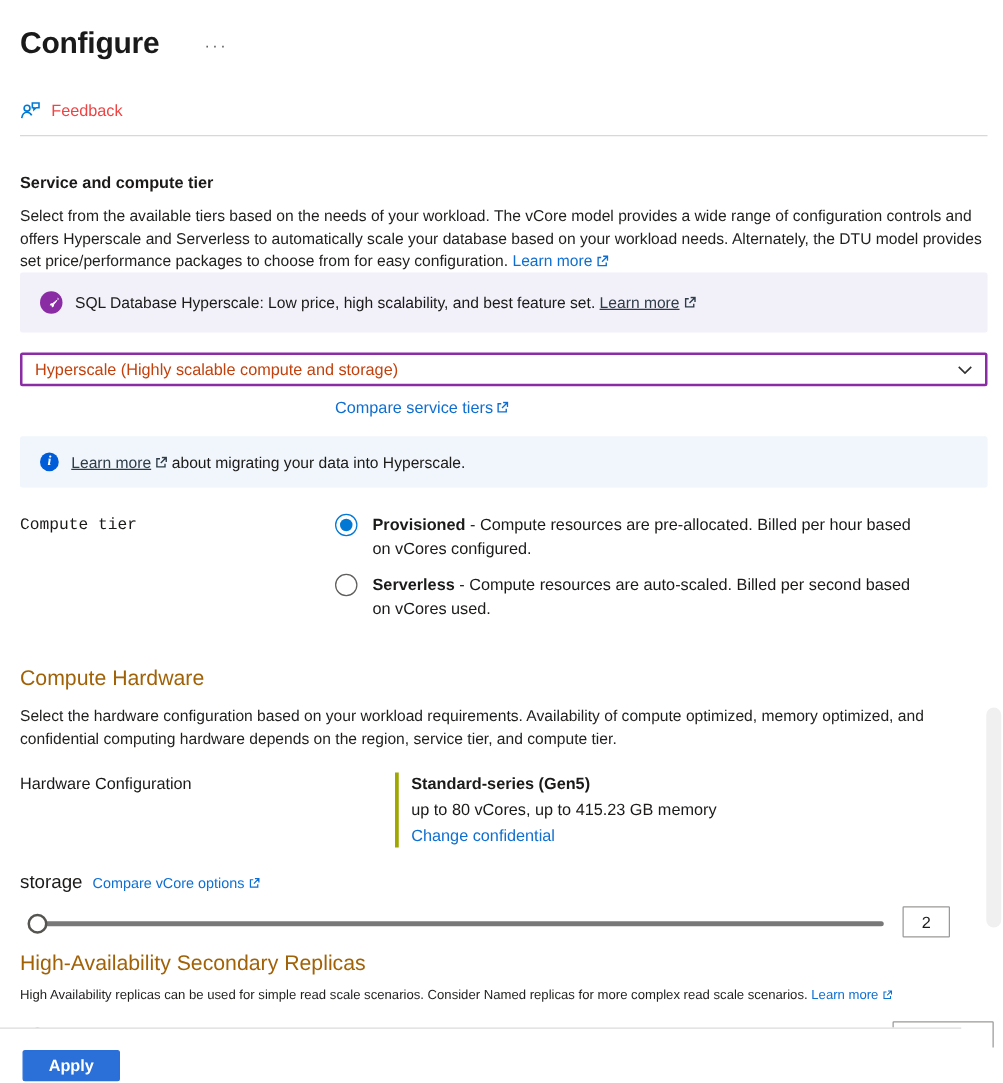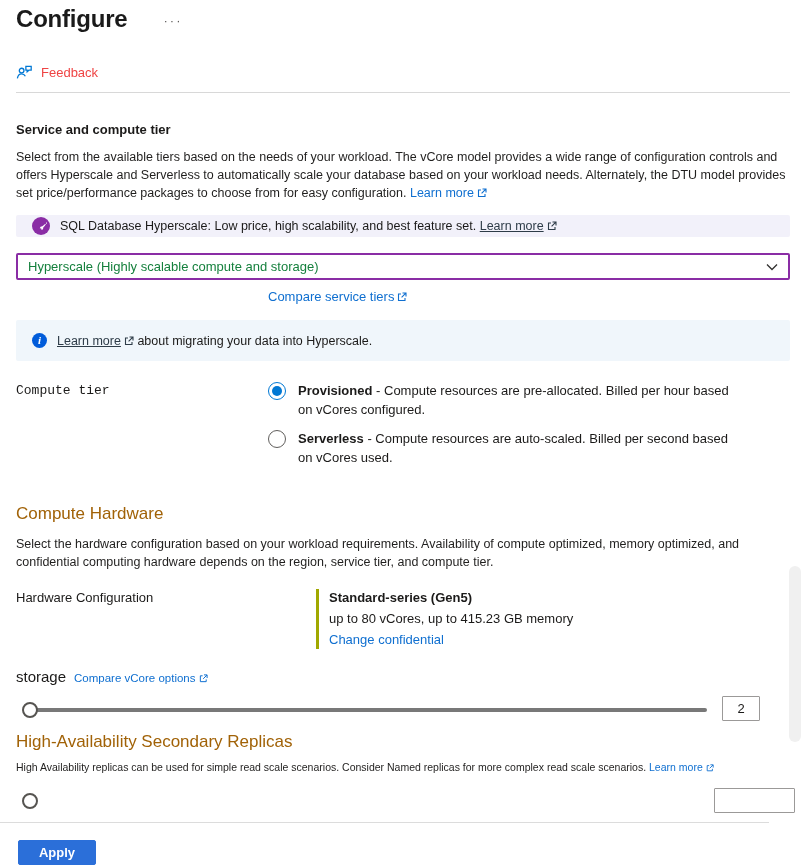--- a/index.html
+++ b/index.html
@@ -1,48 +1,48 @@
 <!DOCTYPE html>
 <html><head>
 <meta charset="utf-8">
 <style>
   * { margin:0; padding:0; box-sizing:border-box; }
   body { font-family:"Liberation Sans", sans-serif; background:#fff; }
   .page { position:relative; width:802px; height:866px; background:#fff; overflow:hidden; color:#1b1a19; }
-  .content { position:absolute; top:0; left:0; width:802px; height:822px; overflow:hidden; background:#fff; }
+  .content { position:absolute; top:16px; left:0; width:802px; height:822px; overflow:hidden; background:#fff; }
   .inner { padding:0 12px 0 16px; }
 
   
   .title-row { display:flex; align-items:center; gap:36px; padding-top:4px; }
   .page-title { font-size:24px; font-weight:bold; line-height:30px; color:#1a1a1a; letter-spacing:-0.2px; }
   .more-btn { font-size:13px; color:#605e5c; letter-spacing:2px; cursor:pointer; line-height:13px; padding-top:2px; }
 
   .cmd-bar { margin-top:26px; height:24px; display:flex; align-items:center; gap:8px; cursor:pointer; width:110px; }
   .cmd-bar .label { font-size:13px; color:#ef4444; }
   .divider { margin-top:8px; border-bottom:1px solid #d8d8d8; }
 
   .sec-heading { margin-top:28px; font-size:13px; font-weight:bold; line-height:18px; }
   .para { margin-top:9px; font-size:12.5px; line-height:18px; color:#201f1e; max-width:778px; }
   a.link { color:#0f6fd0; text-decoration:none; cursor:pointer; }
   a.link-ul { color:#2e3c48; text-decoration:underline; cursor:pointer; }
   .ext { width:10px; height:10px; margin-left:3px; vertical-align:-1px; }
 
   
-  .banner { margin-top:13px; border-radius:2px; padding:2px 16px; display:flex; align-items:center; gap:10px; font-size:12.5px; }
+  .banner { border-radius:2px; padding:15px 16px; display:flex; align-items:center; gap:10px; font-size:12.5px; }
   .banner-purple { background:#f2f1fa; }
   .banner-blue { margin-top:14px; background:#f0f6fb; padding:13px 16px; }
   .badge { width:18px; height:18px; border-radius:50%; flex:none; display:flex; align-items:center; justify-content:center; }
   .badge-rocket { background:#8a2da5; }
   .badge-info { width:15px; height:15px; background:#015cda; color:#fff; font-family:"Liberation Serif", serif; font-style:italic; font-weight:bold; font-size:11px; line-height:15px; }
 
   
   .form-row { display:flex; align-items:flex-start; }
   .form-label { width:252px; flex:none; font-size:13px; line-height:18px; padding-top:5px; }
   .dropdown { flex:1; height:27px; border:2px solid #8a2da5; border-radius:2px; background:#fff; display:flex; align-items:center; padding:0 10px; cursor:pointer; }
-  .dropdown-text { flex:1; font-size:13px; color:#15803d; }
+  .dropdown-text { flex:1; font-size:13px; color:#c2410c; }
   .svc-row { margin-top:16px; }
   .under-link { margin-left:252px; margin-top:8px; font-size:13px; line-height:18px; }
 
   .compute-row { margin-top:20px; }
   .options { width:478px; }
   .option { display:flex; gap:12px; margin-bottom:10px; cursor:pointer; }
   .radio { width:18px; height:18px; border-radius:50%; border:1px solid #605e5c; background:#fff; flex:none; margin-top:1px; position:relative; }
   .radio.selected { border-color:#0078d4; }
   .radio.selected::after { content:""; position:absolute; inset:3px; border-radius:50%; background:#0078d4; }
   .option-text { font-size:13px; line-height:19px; }

